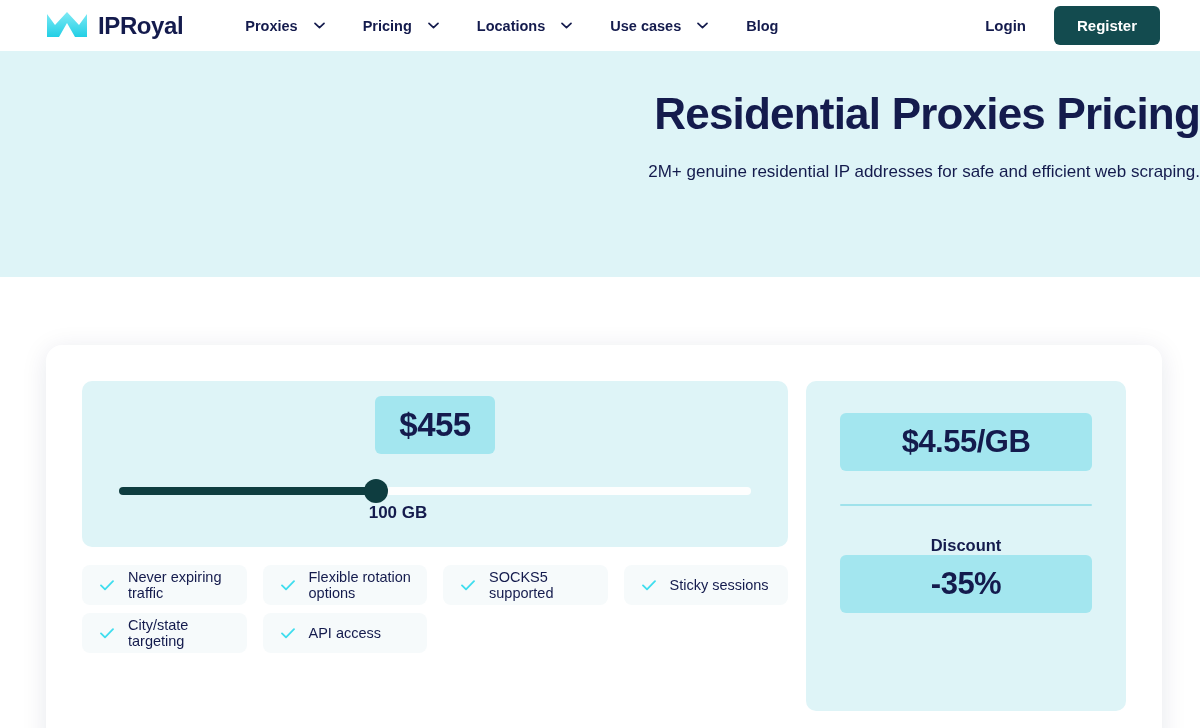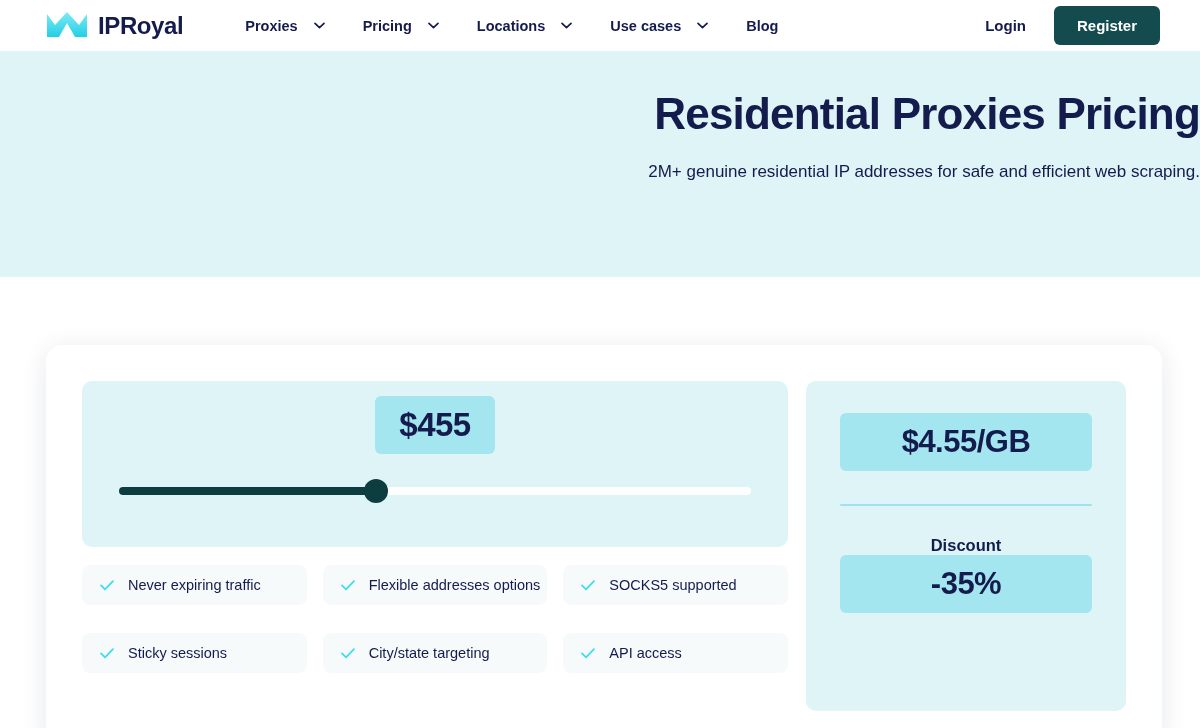--- a/index.html
+++ b/index.html
@@ -185,22 +185,22 @@
     font-weight: 600;
     color: #141B4D;
     padding-left: 0;
   }
   .gb-inner { margin-left: -74px; display: inline-block; }
 
   
   .features {
     margin-top: 18px;
     display: grid;
-    grid-template-columns: 1fr 1fr 1fr;
-    gap: 28px 16px;
+    grid-template-columns: 1fr 1fr 1fr 1fr;
+    gap: 8px 16px;
   }
   .feature {
     background: #F6FAFB;
     border-radius: 8px;
     height: 40px;
     display: flex;
     align-items: center;
     padding-left: 18px;
     gap: 14px;
   }
@@ -317,36 +317,39 @@
 
       <div class="slider-panel">
         <div class="price-badge">$455</div>
 
         <div class="slider-row">
           <div class="track"></div>
           <div class="track-fill"></div>
           <div class="thumb"></div>
         </div>
 
+        <div class="gb-label">
+          <span class="gb-inner">100 GB</span>
+        </div>
       </div>
 
       <div class="features">
 
         <div class="feature">
           <svg class="check" viewBox="0 0 14 11">
             <path d="M1 5.4 L5 9.4 L13 1.2" fill="none" stroke="#3FDDEE" stroke-width="1.8" stroke-linecap="round" stroke-linejoin="round"></path>
           </svg>
           <span class="feature-label">Never expiring traffic</span>
         </div>
 
         <div class="feature">
           <svg class="check" viewBox="0 0 14 11">
             <path d="M1 5.4 L5 9.4 L13 1.2" fill="none" stroke="#3FDDEE" stroke-width="1.8" stroke-linecap="round" stroke-linejoin="round"></path>
           </svg>
-          <span class="feature-label">Flexible addresses options</span>
+          <span class="feature-label">Flexible rotation options</span>
         </div>
 
         <div class="feature">
           <svg class="check" viewBox="0 0 14 11">
             <path d="M1 5.4 L5 9.4 L13 1.2" fill="none" stroke="#3FDDEE" stroke-width="1.8" stroke-linecap="round" stroke-linejoin="round"></path>
           </svg>
           <span class="feature-label">SOCKS5 supported</span>
         </div>
 
         <div class="feature">

